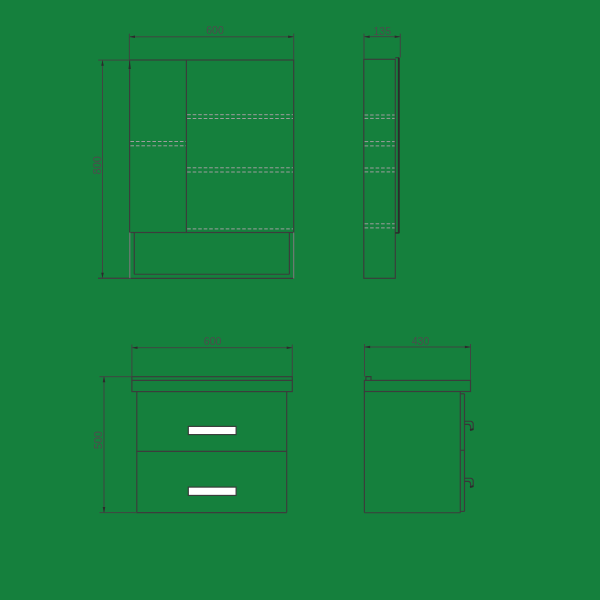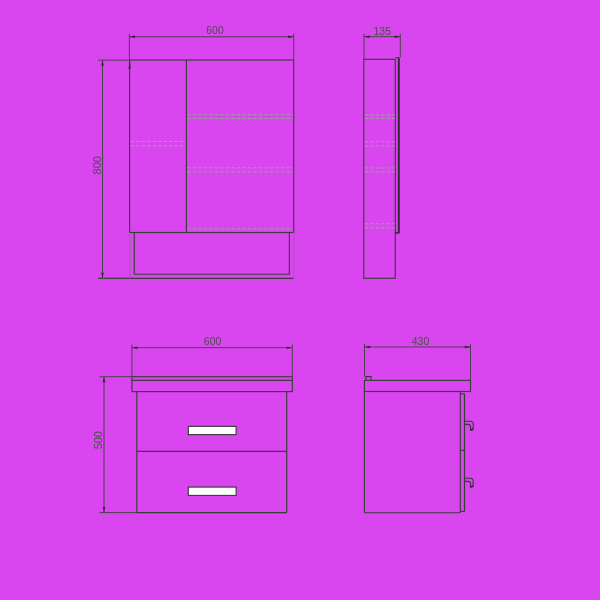--- a/index.html
+++ b/index.html
@@ -1,16 +1,16 @@
 <!DOCTYPE html>
 <html><head>
 <meta charset="utf-8">
 <style>
   html,body{margin:0;padding:0;background:#ffffff;}
-  .page{width:600px;height:600px;position:relative;background:#d946ef;overflow:hidden;}
+  .page{width:600px;height:600px;position:relative;background:#15803d;overflow:hidden;}
   svg{position:absolute;left:0;top:0;}
   text{font-family:"Liberation Sans", sans-serif;fill:#4d4d4d;}
 </style>
 </head>
 <body>
 <div class="page">
 <svg width="600" height="600" viewBox="0 0 600 600">
 <defs>
 </defs>
 

